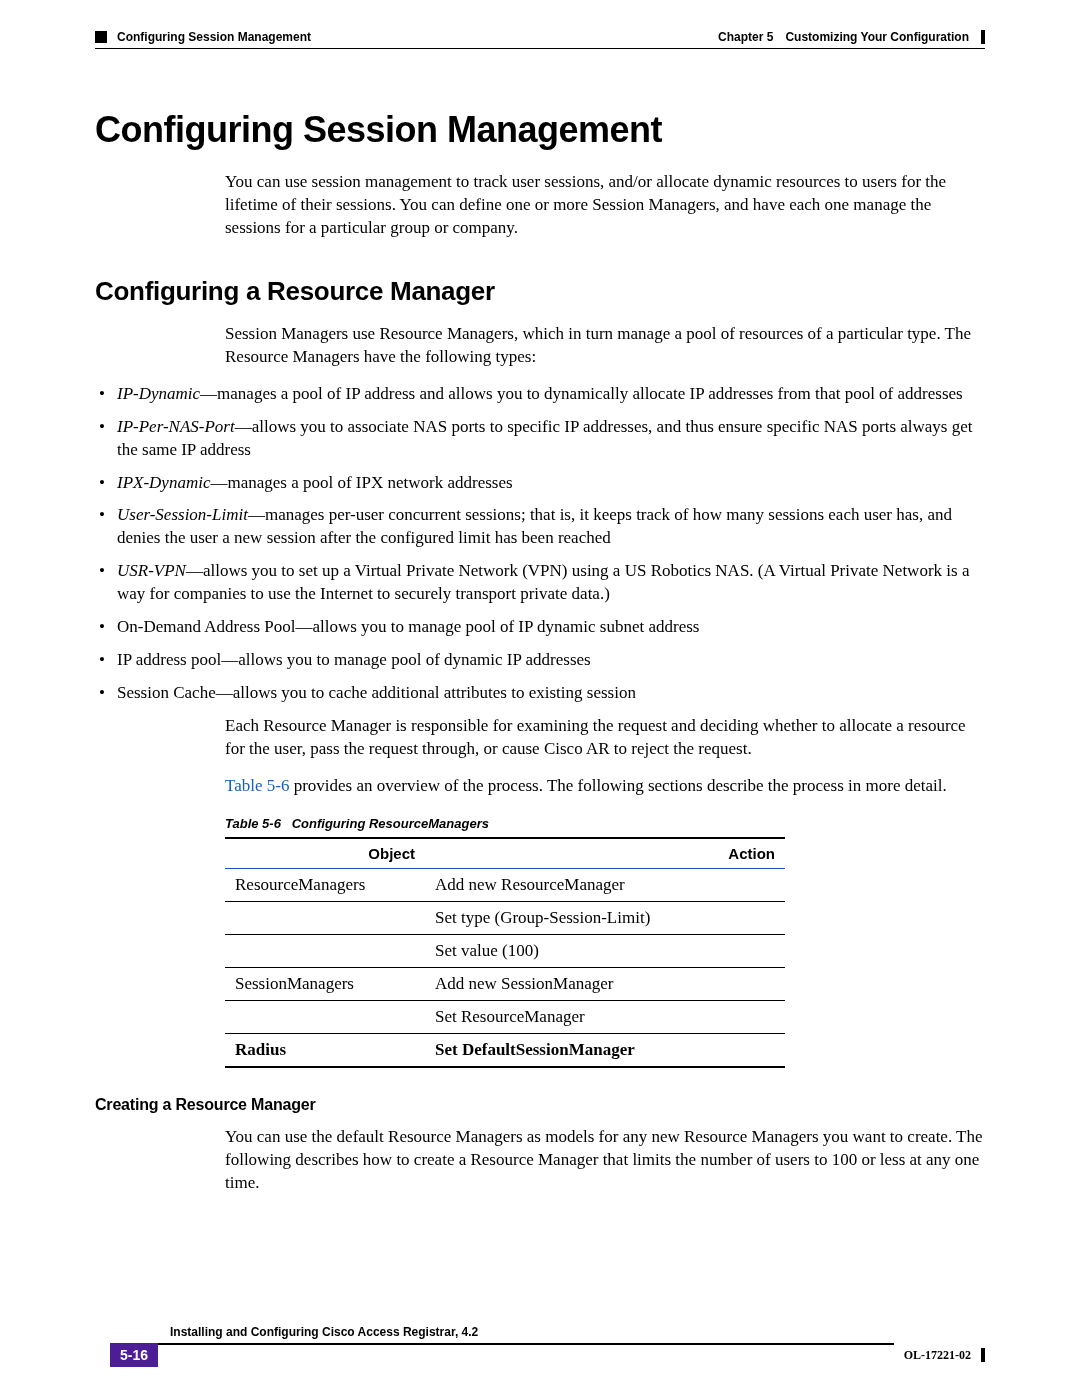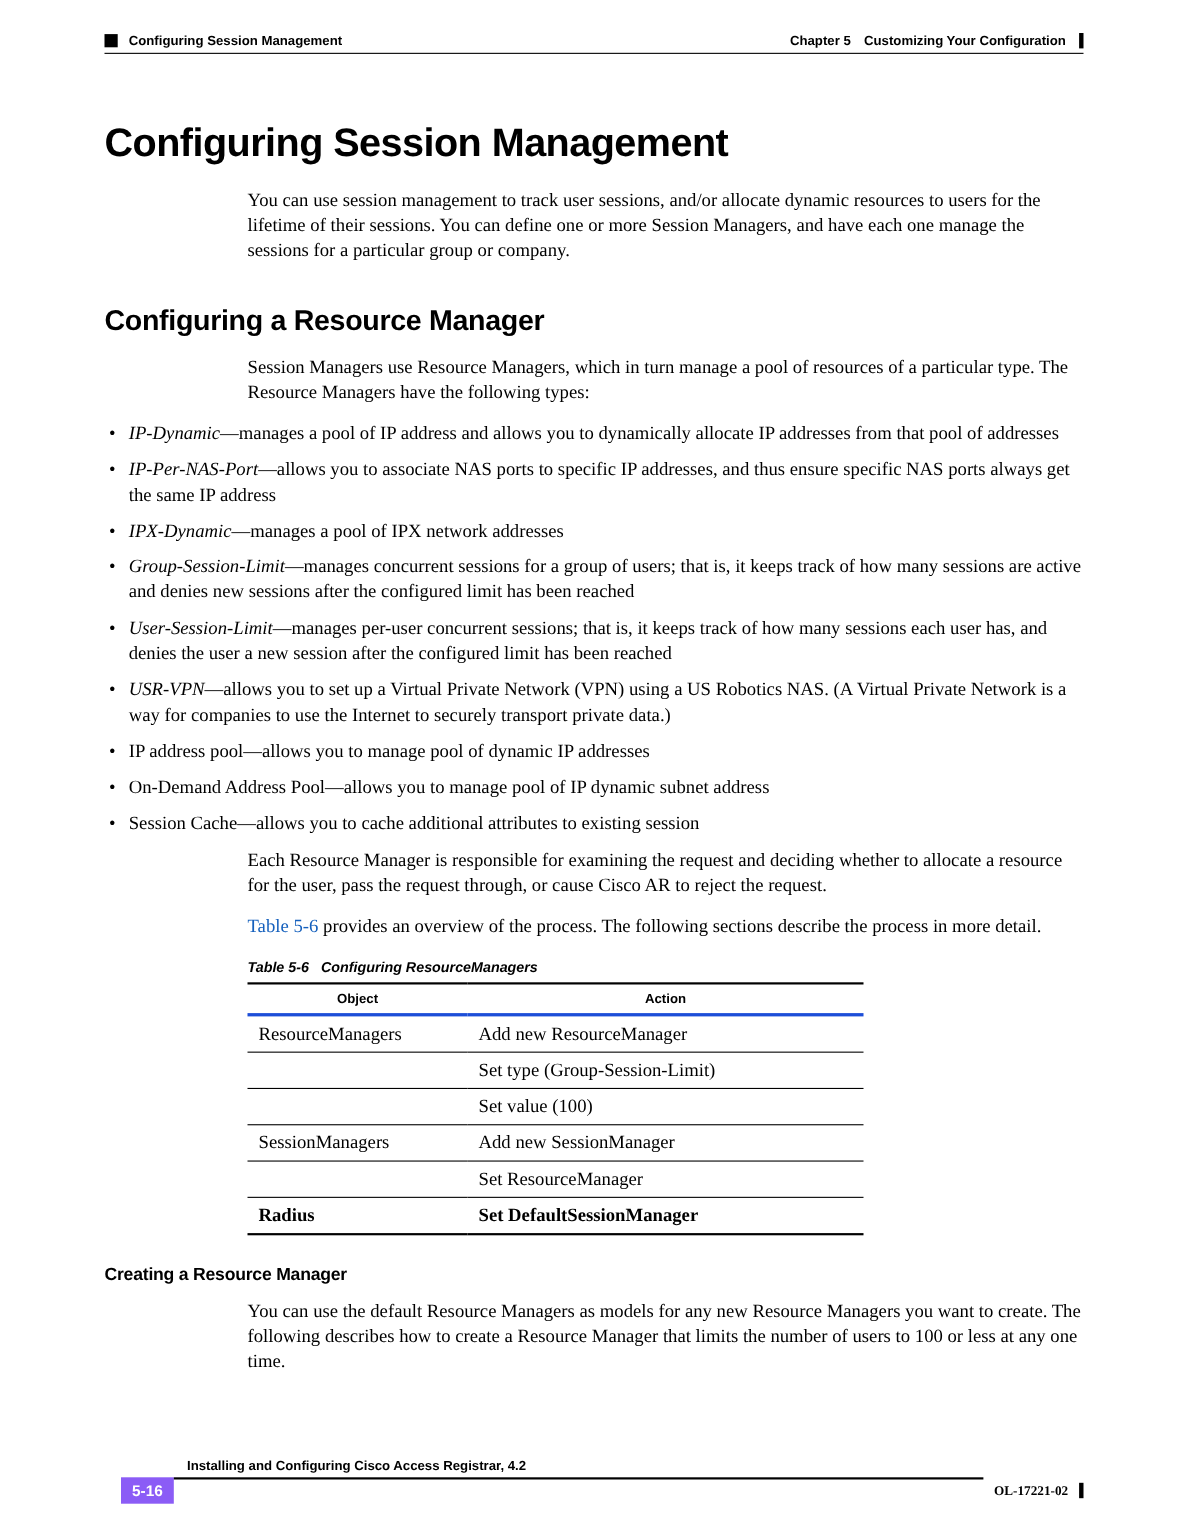--- a/index.html
+++ b/index.html
@@ -117,24 +117,24 @@
     margin: 18px 0 6px 0;
   }
   table.cfg {
     border-collapse: collapse;
     font-size: 17px;
     width: 560px;
   }
   table.cfg th {
     font-family: Arial, Helvetica, sans-serif;
     font-weight: bold;
-    font-size: 12px;
-    text-align: center;
+    font-size: 15px;
+    text-align: right;
     border-top: 2px solid #000;
-    border-bottom: 3px solid #1d4ed8;
+    border-bottom: 1px solid #1d4ed8;
     padding: 6px 10px;
   }
   table.cfg td {
     border-bottom: 1px solid #000;
     padding: 6px 10px;
     vertical-align: top;
   }
   table.cfg tr.last td { border-bottom: 2px solid #000; font-weight: bold; }
   table.cfg td.obj { width: 180px; }
   .footer {
@@ -148,21 +148,21 @@
     font-weight: bold;
     font-size: 12px;
     padding: 0 0 4px 60px;
   }
   .footer-bar {
     display: flex;
     align-items: stretch;
     height: 24px;
   }
   .pg-box {
-    background: #8b5cf6;
+    background: #4c1d95;
     color: #fff;
     font-family: Arial, Helvetica, sans-serif;
     font-weight: bold;
     font-size: 14px;
     padding: 4px 10px;
     display: flex;
     align-items: center;
   }
   .footer-rule {
     flex: 1;
@@ -203,25 +203,24 @@
   <p class="body-text indent">You can use session management to track user sessions, and/or allocate dynamic resources to users for the lifetime of their sessions. You can define one or more Session Managers, and have each one manage the sessions for a particular group or company.</p>
 
   <h2>Configuring a Resource Manager</h2>
 
   <p class="body-text indent">Session Managers use Resource Managers, which in turn manage a pool of resources of a particular type. The Resource Managers have the following types:</p>
 
   <ul class="bullets indent2">
     <li><span class="italic">IP-Dynamic</span><span>—manages a pool of IP address and allows you to dynamically allocate IP addresses from that pool of addresses</span></li>
     <li><span class="italic">IP-Per-NAS-Port</span><span>—allows you to associate NAS ports to specific IP addresses, and thus ensure specific NAS ports always get the same IP address</span></li>
     <li><span class="italic">IPX-Dynamic</span><span>—manages a pool of IPX network addresses</span></li>
-    <li><span class="italic">Group-Session-Limit</span><span>—manages concurrent sessions for a group of users; that is, it keeps track of how many sessions are active and denies new sessions after the configured limit has been reached</span></li>
     <li><span class="italic">User-Session-Limit</span><span>—manages per-user concurrent sessions; that is, it keeps track of how many sessions each user has, and denies the user a new session after the configured limit has been reached</span></li>
     <li><span class="italic">USR-VPN</span><span>—allows you to set up a Virtual Private Network (VPN) using a US Robotics NAS. (A Virtual Private Network is a way for companies to use the Internet to securely transport private data.)</span></li>
+    <li><span>On-Demand Address Pool—allows you to manage pool of IP dynamic subnet address</span></li>
     <li><span>IP address pool—allows you to manage pool of dynamic IP addresses</span></li>
-    <li><span>On-Demand Address Pool—allows you to manage pool of IP dynamic subnet address</span></li>
     <li><span>Session Cache—allows you to cache additional attributes to existing session</span></li>
   </ul>
 
   <p class="body-text indent">Each Resource Manager is responsible for examining the request and deciding whether to allocate a resource for the user, pass the request through, or cause Cisco AR to reject the request.</p>
 
   <p class="body-text indent">
     <span class="link">Table 5-6</span><span> provides an overview of the process. The following sections describe the process in more detail.</span>
   </p>
 
   <div class="indent">

